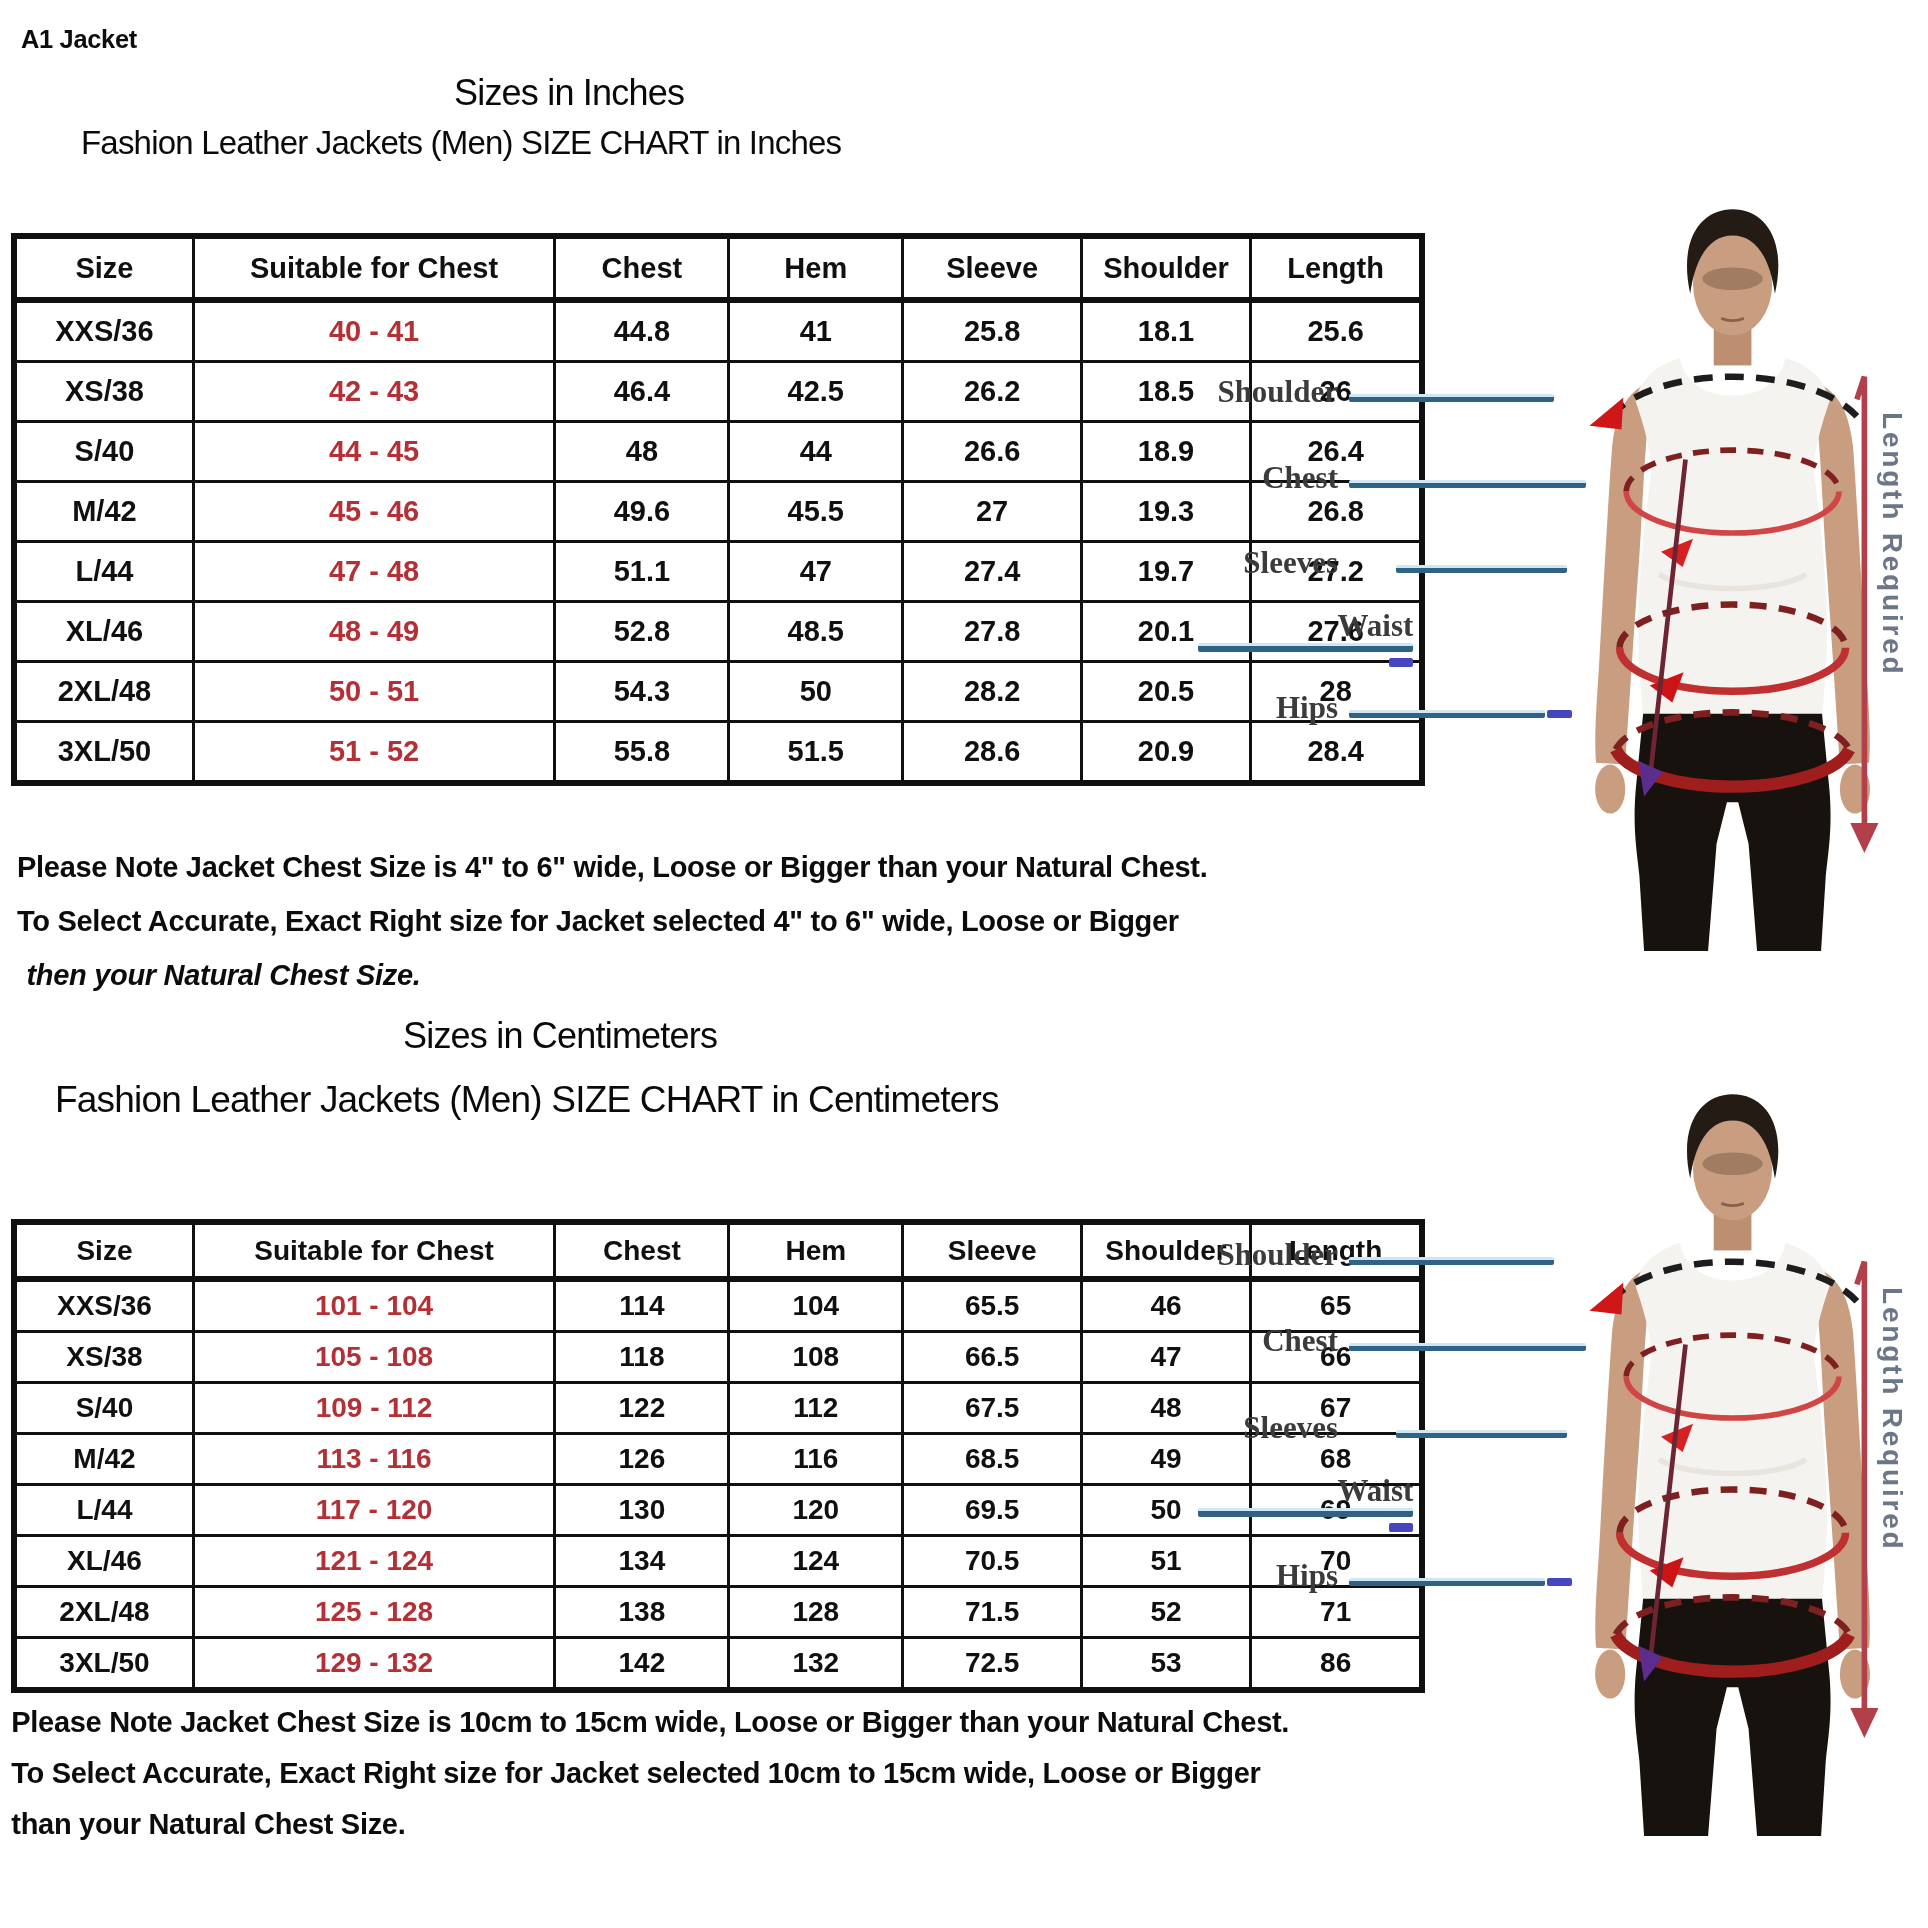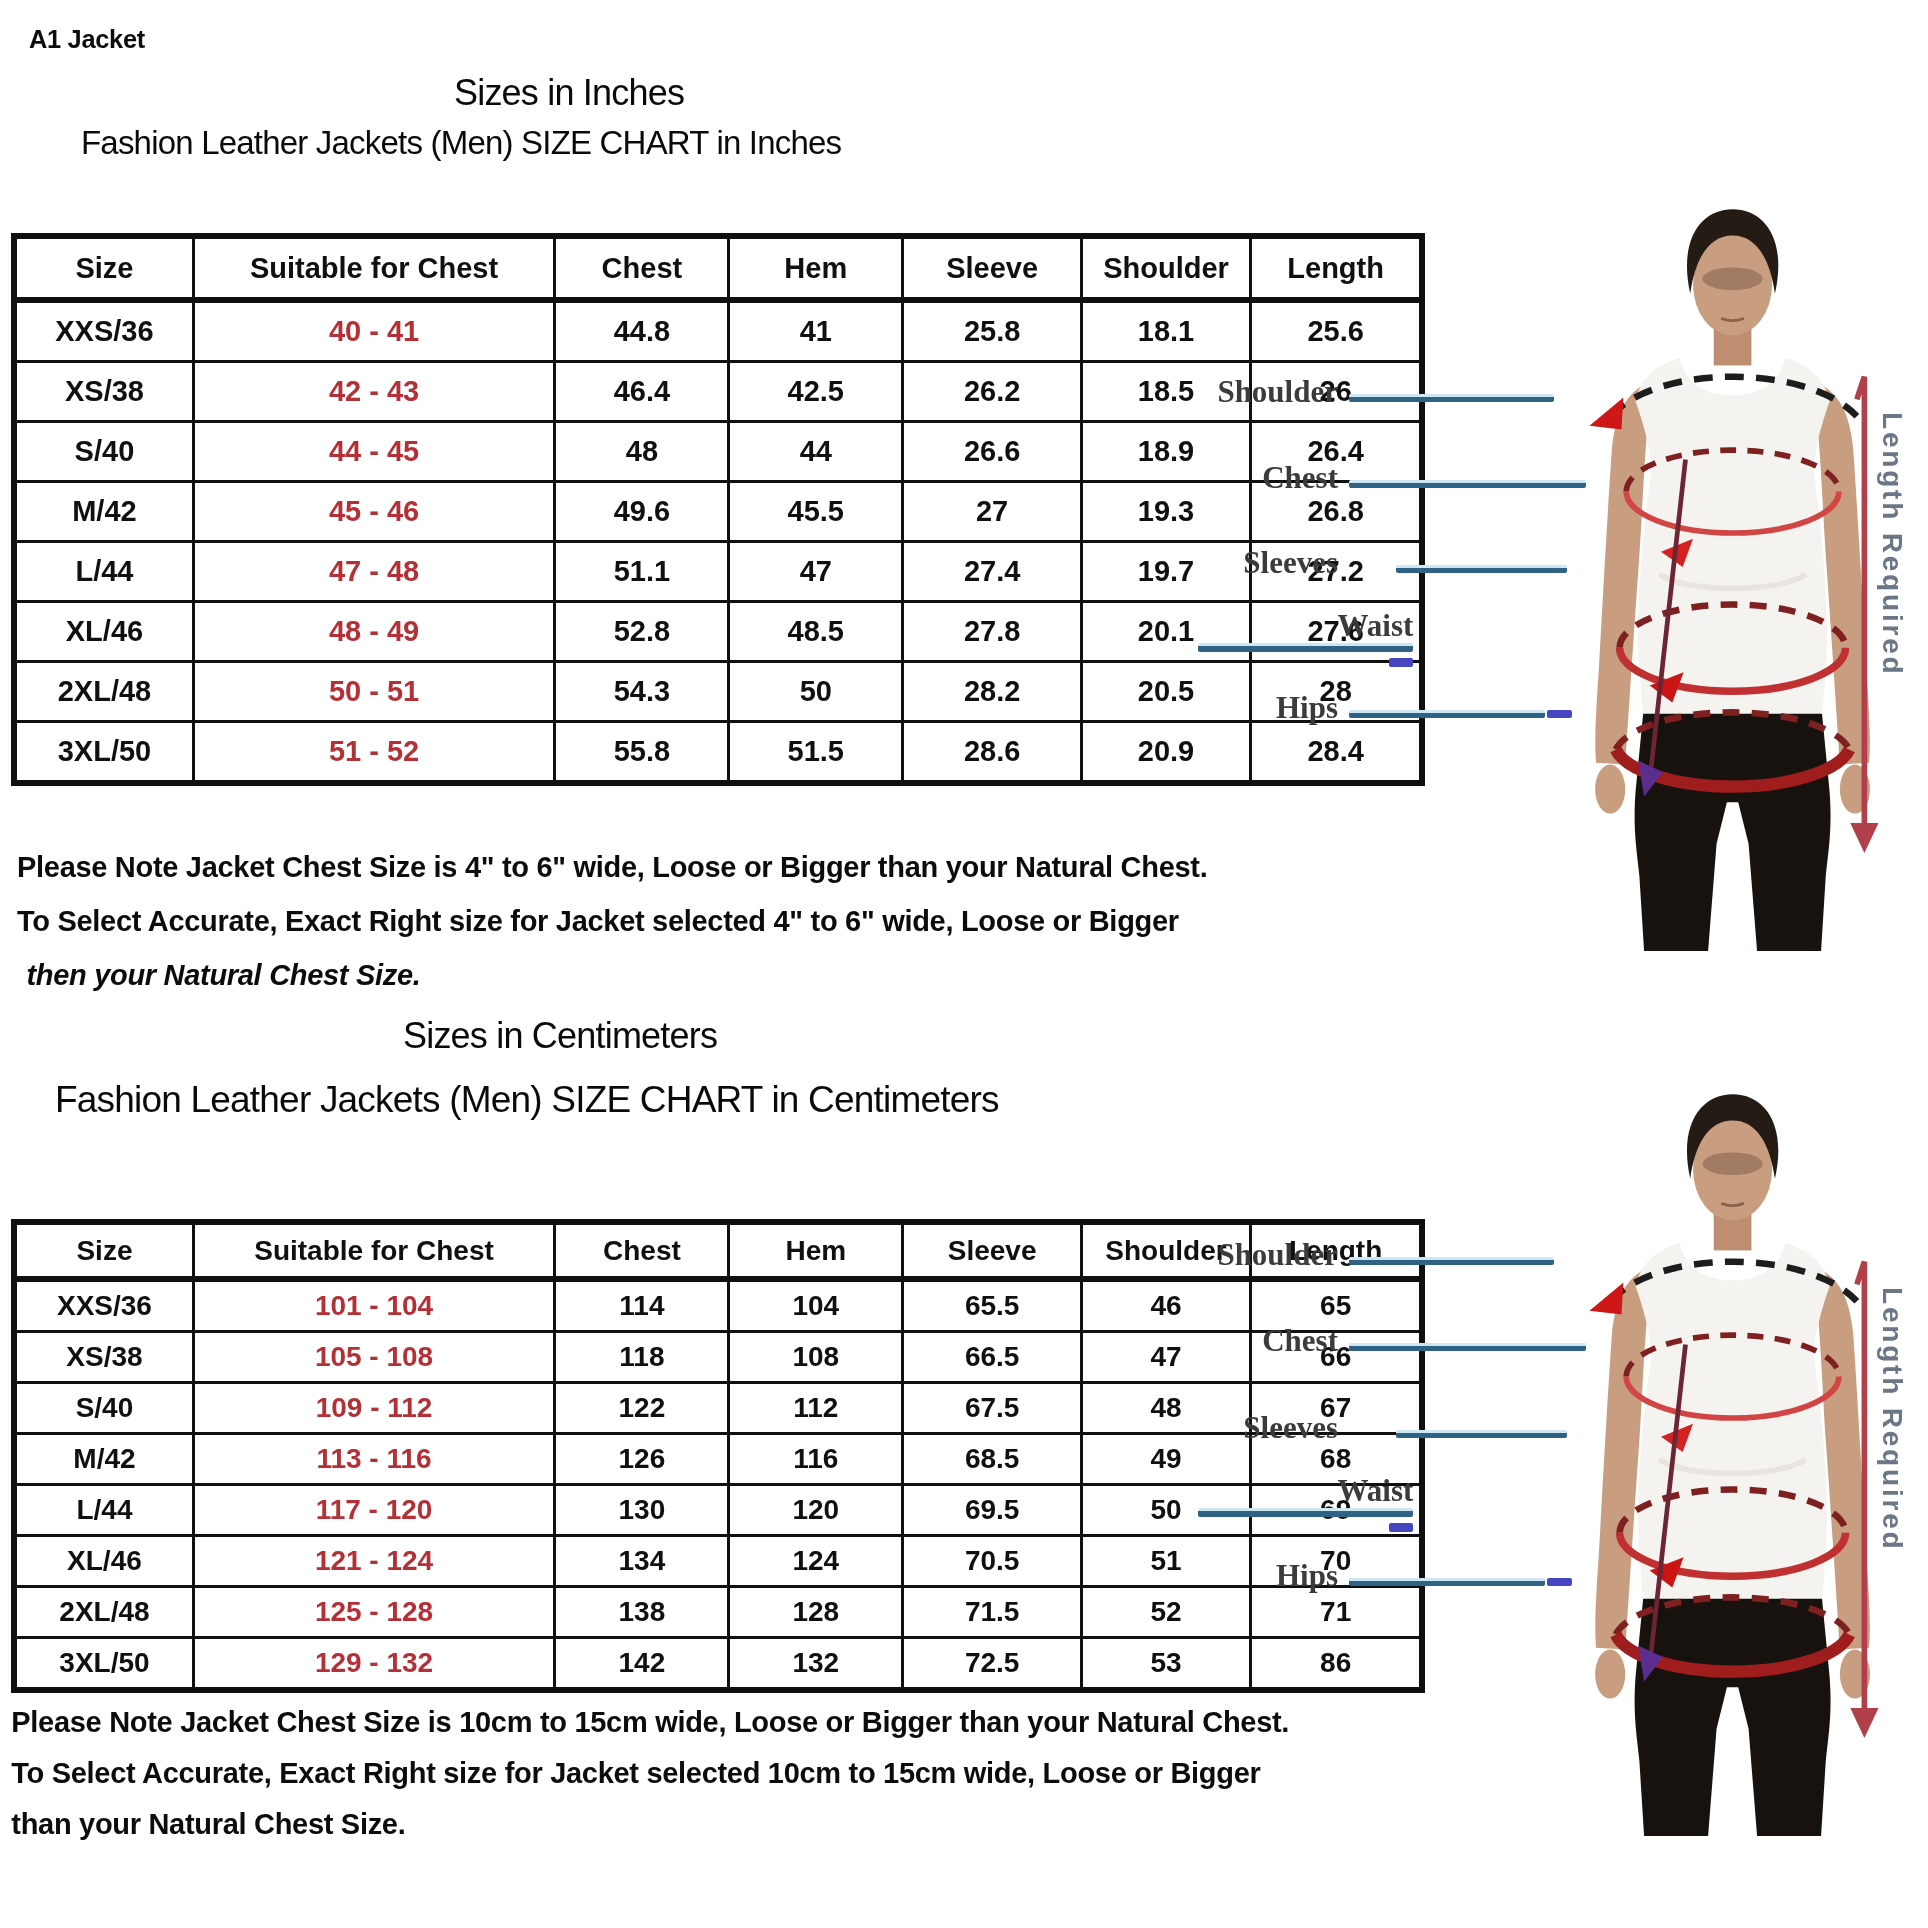--- a/index.html
+++ b/index.html
@@ -1,20 +1,20 @@
 <!DOCTYPE html>
 <html style="--accent-red: #b33036; --measure-line-blue: #2f6285; --length-text-gray: #6b7686;font-size:15px"><head>
 <meta charset="utf-8">
 <style>
   html,body{margin:0;padding:0;}
   body{
     width:1928px;height:1928px;position:relative;background:#ffffff;
     font-family:"Liberation Sans",sans-serif;color:#0d0d0d;overflow:hidden;
   }
-  .abs{position:absolute;margin-left:8px;}
+  .abs{position:absolute;}
   #product-label{left:21px;top:24.5px;font-size:25.4px;font-weight:600;letter-spacing:-0.3px;}
   .h-big{position:absolute;font-weight:normal;white-space:nowrap;letter-spacing:-0.8px;color:#0a0a0a;}
   #h-inches-title{left:454px;top:72px;font-size:36px;}
   #h-inches-sub{left:81px;top:124px;font-size:33px;}
   #h-cm-title{left:403px;top:1015px;font-size:36px;}
   #h-cm-sub{left:55px;top:1079px;font-size:37px;}
 
   
   .size-table{
     position:absolute;left:11.3px;width:1414px;border-collapse:collapse;table-layout:fixed;

